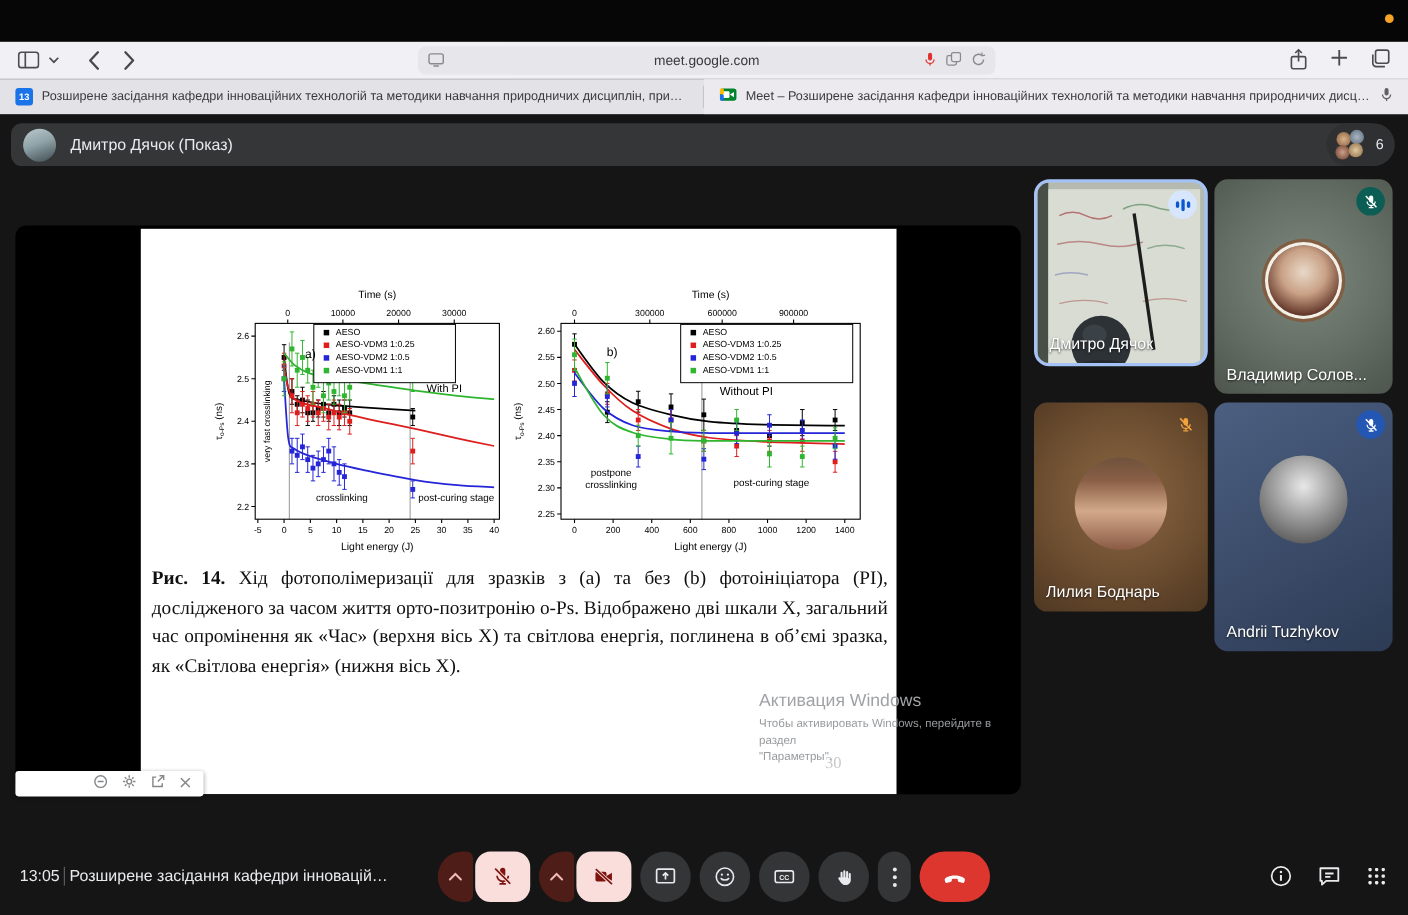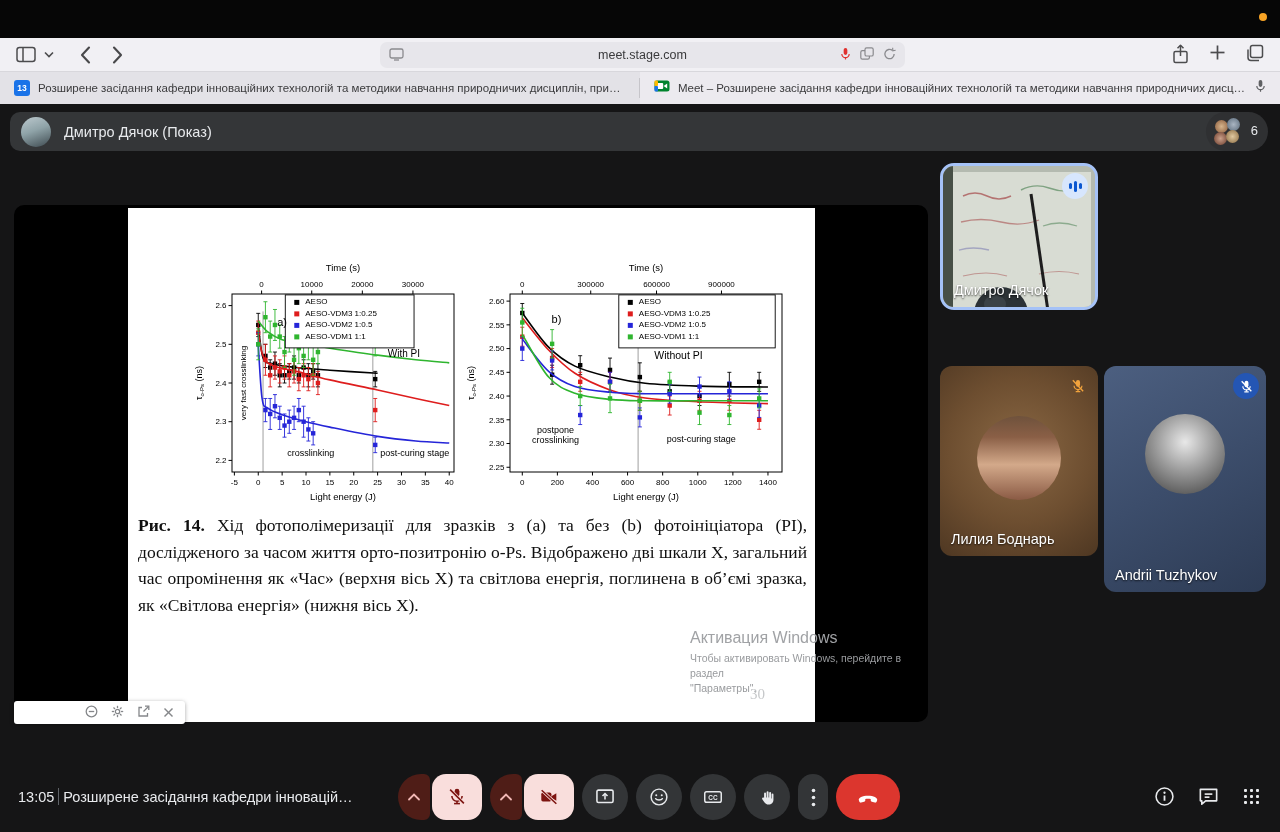--- a/index.html
+++ b/index.html
@@ -43,21 +43,21 @@
   .watermark{position:absolute;left:676px;top:424px;width:226px;}
   .wm-title{font-size:16px;color:#a0a2a5;}
   .wm-line{font-size:10.5px;color:#999b9e;margin-top:4px;line-height:1.4;}
 
   .overlay-bar{position:absolute;left:14px;top:597px;width:171px;height:23px;background:#fff;border-radius:3px;box-shadow:0 1px 4px rgba(0,0,0,.35);display:flex;align-items:center;justify-content:flex-end;gap:13px;padding-right:11px;box-sizing:border-box;color:#85878a;z-index:5;}
 
   
   .tile{position:absolute;border-radius:12px;overflow:hidden;}
   .tile-name{position:absolute;left:11px;bottom:9px;font-size:14.5px;color:#fff;text-shadow:0 1px 2px rgba(0,0,0,.75);}
   .badge{position:absolute;top:7px;right:7px;width:26px;height:26px;border-radius:50%;display:flex;align-items:center;justify-content:center;}
-  .t1{left:940px;top:59px;width:158px;height:147px;border:3px solid #a5c2f7;border-radius:14px;background:#b9c0b6;box-sizing:border-box;}
+  .t1{left:940px;top:59px;width:158px;height:170px;border:3px solid #a5c2f7;border-radius:14px;background:#b9c0b6;box-sizing:border-box;}
   .t2{left:1104px;top:59px;width:162px;height:195px;background:radial-gradient(circle at 50% 45%,#7d887e 0%,#646e64 55%,#4d554c 100%);}
   .t3{left:940px;top:262px;width:158px;height:190px;background:radial-gradient(circle at 50% 45%,#8a6844 0%,#6d4e30 55%,#4e3722 100%);}
   .t4{left:1104px;top:262px;width:162px;height:226px;background:linear-gradient(150deg,#4c5f80 0%,#3c4d6b 50%,#2d3b54 100%);}
   .t5{left:940px;top:460px;width:326px;height:196px;background:radial-gradient(circle at 45% 40%,#8f6f4e 0%,#74563a 55%,#513a26 100%);}
   .avatar{position:absolute;border-radius:50%;}
   .t2 .avatar{left:49px;top:60px;width:64px;height:64px;background:radial-gradient(circle at 50% 38%,#e8d9c8 0%,#c9a186 40%,#5f3326 78%,#3c1f16 100%);box-shadow:0 0 0 3px rgba(250,247,240,.95),0 0 0 6px rgba(140,74,34,.6);}
   .t3 .avatar{left:37px;top:50px;width:84px;height:84px;background:linear-gradient(180deg,#6f523c 0%,#8a5f46 25%,#d3a98a 58%,#8a5a44 100%);}
   .t4 .avatar{left:41px;top:48px;width:80px;height:80px;background:radial-gradient(circle at 50% 35%,#e8e8e8 0%,#9a9a9a 45%,#3d3d3d 100%);}
   .t5 .avatar{left:125px;top:52px;width:76px;height:76px;background:radial-gradient(circle at 50% 32%,#f0e2c8 0%,#d8b88e 42%,#8a6a48 100%);}
   .badge-teal{background:#0c5e54;}
@@ -115,21 +115,21 @@
         </svg>
     </span>
 
     <div class="urlbox">
       <span class="tbico" style="left:9px;top:6px;">
         <svg width="15" height="13" viewBox="0 0 15 13" fill="none" stroke="#8a8a8e" stroke-width="1.3">
             <rect x="1" y="1" width="13" height="9" rx="1.8"></rect>
             <line x1="5" y1="12" x2="10" y2="12"></line>
           </svg>
       </span>
-      <span class="url-text">meet.stage.com</span>
+      <span class="url-text">meet.google.com</span>
       <span class="url-right">
         <span>
           <svg width="11" height="14" viewBox="0 0 12 15">
               <rect x="4" y="1" width="4" height="7.5" rx="2" fill="#e0312e"></rect>
               <path d="M2 7.5a4 4 0 0 0 8 0" fill="none" stroke="#e0312e" stroke-width="1.3"></path>
               <line x1="6" y1="11.5" x2="6" y2="13.5" stroke="#e0312e" stroke-width="1.3"></line>
             </svg>
         </span>
         <span>
           <svg width="14" height="14" viewBox="0 0 14 14" fill="none" stroke="#8a8a8e" stroke-width="1.2">
@@ -762,20 +762,33 @@
       <div class="badge speak">
         <span class="speak-bars">
             <i style="height:6px;"></i>
             <i style="height:11px;"></i>
             <i style="height:6px;"></i>
           </span>
       </div>
       <span class="tile-name">Дмитро Дячок</span>
     </div>
 
+    <div class="tile t2">
+      <span class="avatar"></span>
+      <div class="badge badge-teal">
+        <svg width="15" height="15" viewBox="0 0 18 18" fill="#fff" stroke="#fff">
+            <rect x="6.7" y="2.2" width="4.6" height="7.6" rx="2.3" stroke="none"></rect>
+            <path d="M4.6 8.6a4.4 4.4 0 0 0 8.8 0" fill="none" stroke-width="1.4"></path>
+            <line x1="9" y1="13" x2="9" y2="15" stroke-width="1.4"></line>
+            <line x1="6.4" y1="15.4" x2="11.6" y2="15.4" stroke-width="1.4"></line>
+            <line x1="3.2" y1="2.6" x2="14.8" y2="14.8" stroke-width="1.6"></line>
+          </svg>
+      </div>
+      <span class="tile-name">Владимир Солов...</span>
+    </div>
 
     <div class="tile t3">
       <span class="avatar"></span>
       <div class="badge badge-plain">
         <svg width="16" height="16" viewBox="0 0 18 18" fill="#f2a33c" stroke="#f2a33c">
             <rect x="6.7" y="2.2" width="4.6" height="7.6" rx="2.3" stroke="none"></rect>
             <path d="M4.6 8.6a4.4 4.4 0 0 0 8.8 0" fill="none" stroke-width="1.4"></path>
             <line x1="9" y1="13" x2="9" y2="15" stroke-width="1.4"></line>
             <line x1="6.4" y1="15.4" x2="11.6" y2="15.4" stroke-width="1.4"></line>
             <line x1="3.2" y1="2.6" x2="14.8" y2="14.8" stroke-width="1.6"></line>

